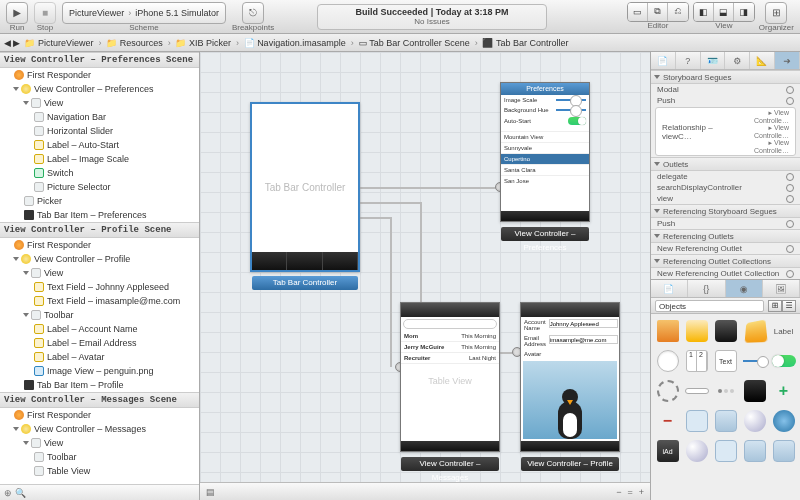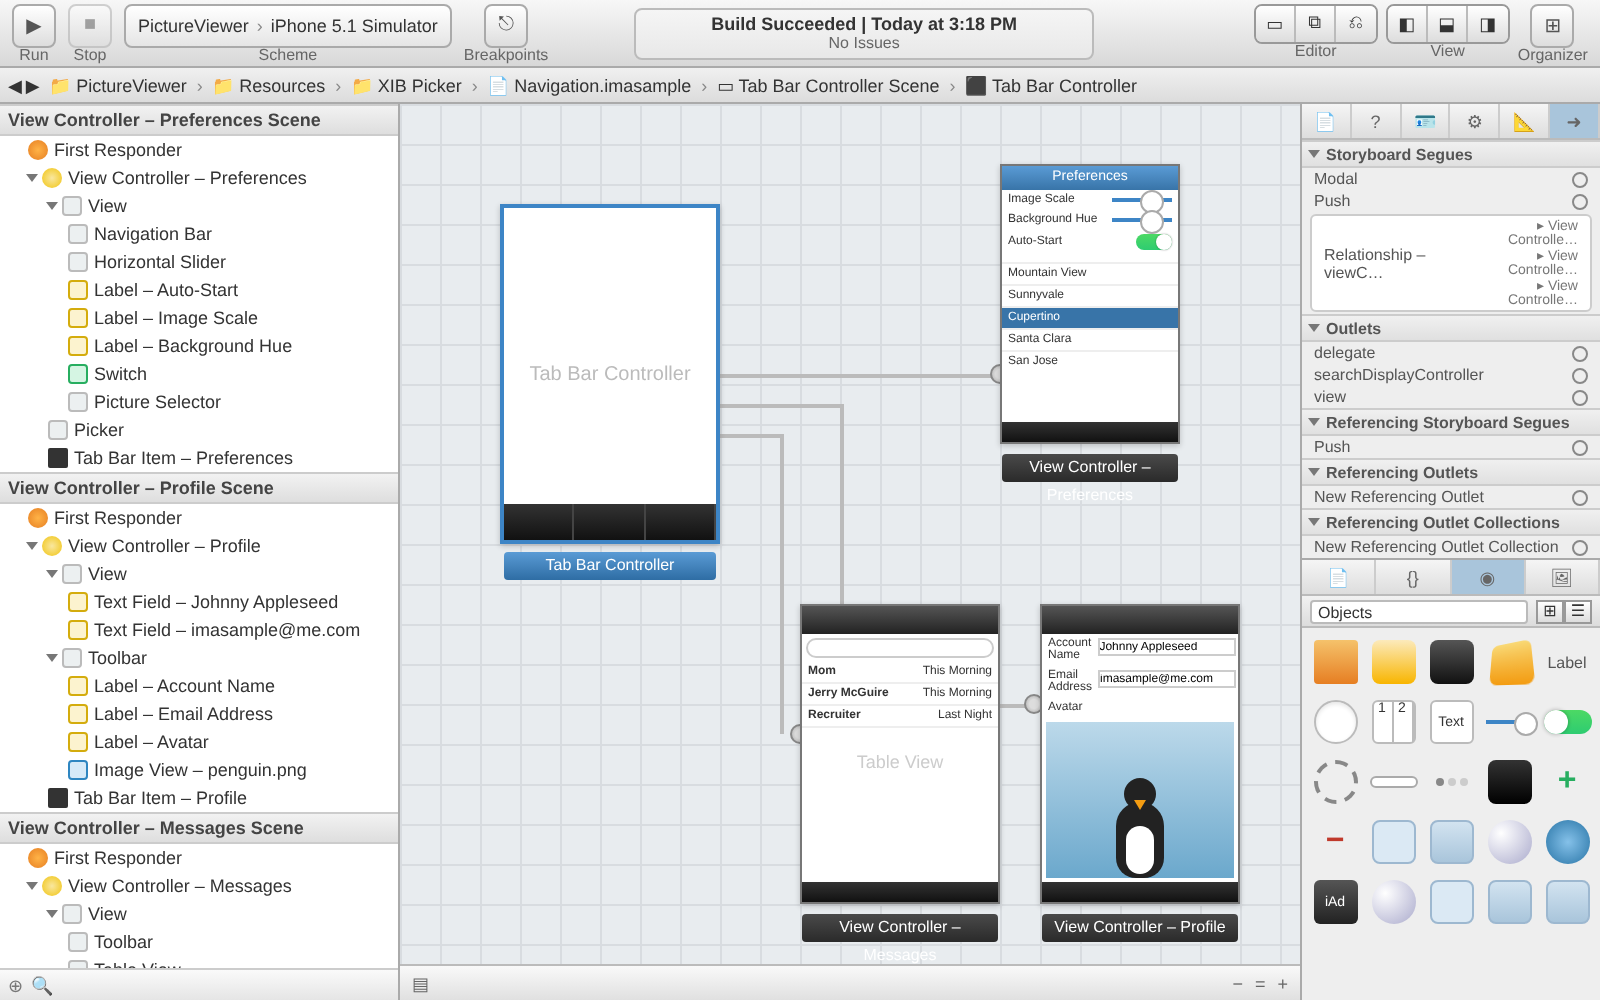--- a/index.html
+++ b/index.html
@@ -17,21 +17,21 @@
 .tb-seg { display:flex; border:1px solid #999; border-radius:4px; overflow:hidden; }
 .tb-seg span { width:20px; height:18px; background:linear-gradient(#fff,#ddd); border-right:1px solid #bbb; display:flex; align-items:center; justify-content:center; font-size:9px; }
 .tb-seg span:last-child { border-right:none; }
 .jumpbar { height:18px; background:linear-gradient(#f0f0f0,#dcdcdc); border-bottom:1px solid #aaa; display:flex; align-items:center; padding:0 4px; font-size:9px; gap:2px; }
 .jb-item { display:flex; align-items:center; gap:2px; padding:0 3px; }
 .jb-sep { color:#888; }
 .main { display:flex; height:448px; }
 .nav { width:200px; background:#fff; border-right:1px solid #aaa; display:flex; flex-direction:column; overflow:hidden; }
 .nav-filter { height:16px; background:linear-gradient(#fafafa,#e5e5e5); border-top:1px solid #ccc; margin-top:auto; display:flex; align-items:center; padding:0 4px; gap:4px; font-size:9px; color:#777; }
 .nav-scroll { overflow-y:auto; flex:1; }
-.section-hdr { height:16px; background:linear-gradient(#f2f2f2,#dedede); border-top:1px solid #ccc; border-bottom:1px solid #ccc; font-size:9px; font-weight:bold; color:#444; display:flex; align-items:center; padding-left:4px; }
+.section-hdr { height:16px; background:linear-gradient(#f2f2f2,#dedede); border-top:1px solid #ccc; border-bottom:1px solid #ccc; font-size:9px; font-weight:bold; color:#444; display:flex; align-items:center; padding-left:4px;font-family:Liberation Mono, monospace; }
 .tree-row { display:flex; align-items:center; height:14px; font-size:9px; padding-left:4px; gap:3px; white-space:nowrap; overflow:hidden; }
 .indent1{padding-left:14px}.indent2{padding-left:24px}.indent3{padding-left:34px}
 .disclosure { width:0; height:0; border-left:4px solid #777; border-top:3px solid transparent; border-bottom:3px solid transparent; flex-shrink:0; }
 .disclosure.open { transform:rotate(90deg); }
 .ico { width:10px; height:10px; border-radius:2px; flex-shrink:0; display:inline-flex; align-items:center; justify-content:center; font-size:7px; }
 .ico-fr{background:radial-gradient(#ffb347,#e67e22);border-radius:50%}
 .ico-vc{background:radial-gradient(#f9e79f,#f1c40f);border-radius:50%}
 .ico-view{background:#ecf0f1;border:1px solid #bbb}
 .ico-label{background:#fcf3cf;border:1px solid #d4ac0d}
 .ico-switch{background:#d5f5e3;border:1px solid #27ae60}
@@ -66,21 +66,21 @@
 .profile .row input{flex:1;font-size:6px;height:9px;border:1px solid #ccc}
 .profile .img{margin:2px;height:78px;background:linear-gradient(#bcd9ea,#6ba8cc);display:flex;align-items:flex-end;justify-content:center;}
 .penguin{width:30px;height:50px;position:relative}
 .penguin .body{width:24px;height:38px;background:#222;border-radius:12px 12px 10px 10px;position:absolute;bottom:0;left:3px}
 .penguin .belly{width:14px;height:24px;background:#fff;border-radius:8px;position:absolute;bottom:2px;left:8px}
 .penguin .head{width:16px;height:16px;background:#222;border-radius:50%;position:absolute;top:0;left:7px}
 .penguin .beak{width:0;height:0;border-left:3px solid transparent;border-right:3px solid transparent;border-top:5px solid #f39c12;position:absolute;top:11px;left:12px}
 .inspect { width:150px; background:#eee; border-left:1px solid #aaa; display:flex; flex-direction:column; font-size:9px; }
 .insp-tabs { height:18px; background:linear-gradient(#f5f5f5,#ddd); border-bottom:1px solid #bbb; display:flex; }
 .insp-tabs span{flex:1;border-right:1px solid #ccc;display:flex;align-items:center;justify-content:center;font-size:9px;color:#666}
-.insp-sec { background:linear-gradient(#f0f0f0,#e0e0e0); border-top:1px solid #ccc; border-bottom:1px solid #ccc; height:14px; display:flex; align-items:center; padding-left:12px; font-size:8px; font-weight:bold; color:#555; position:relative;}
+.insp-sec { background:linear-gradient(#f0f0f0,#e0e0e0); border-top:1px solid #ccc; border-bottom:1px solid #ccc; height:14px; display:flex; align-items:center; padding-left:12px; font-size:8px; font-weight:normal; color:#555; position:relative;}
 .insp-sec::before{content:"";position:absolute;left:4px;width:0;height:0;border-left:4px solid #777;border-top:3px solid transparent;border-bottom:3px solid transparent;transform:rotate(90deg)}
 .insp-row { padding:1px 6px; font-size:8px; color:#555; display:flex; justify-content:space-between; align-items:center; }
 .insp-row .dot{width:8px;height:8px;border:1px solid #888;border-radius:50%}
 .library { flex:1; display:flex; flex-direction:column; border-top:1px solid #aaa; min-height:200px;}
 .lib-hdr { height:16px; background:linear-gradient(#f2f2f2,#dcdcdc); border-bottom:1px solid #bbb; display:flex; align-items:center; padding:0 4px; gap:4px; font-size:8px;}
 .lib-hdr .drop{flex:1;height:12px;border:1px solid #bbb;border-radius:2px;background:#fff;padding:0 3px;line-height:11px}
 .lib-view{display:flex;margin-left:auto}
 .lib-view span{width:14px;height:12px;border:1px solid #999;background:linear-gradient(#fff,#ddd);display:flex;align-items:center;justify-content:center;font-size:8px}
 .lib-grid { flex:1; overflow:auto; padding:4px; display:grid; grid-template-columns:repeat(5,1fr); gap:4px; align-content:start;}
 .lib-item { height:26px; display:flex; align-items:center; justify-content:center; }
@@ -208,24 +208,20 @@
         </div>
         <div class="tree-row indent3">
           <span class="ico ico-label"></span>
           <span>Label – Auto-Start</span>
         </div>
         <div class="tree-row indent3">
           <span class="ico ico-label"></span>
           <span>Label – Image Scale</span>
         </div>
         <div class="tree-row indent3">
-          <span class="ico ico-label"></span>
-          <span>Label – Background Hue</span>
-        </div>
-        <div class="tree-row indent3">
           <span class="ico ico-switch"></span>
           <span>Switch</span>
         </div>
         <div class="tree-row indent3">
           <span class="ico ico-view"></span>
           <span>Picture Selector</span>
         </div>
         <div class="tree-row indent2">
           <span class="ico ico-view"></span>
           <span>Picker</span>

